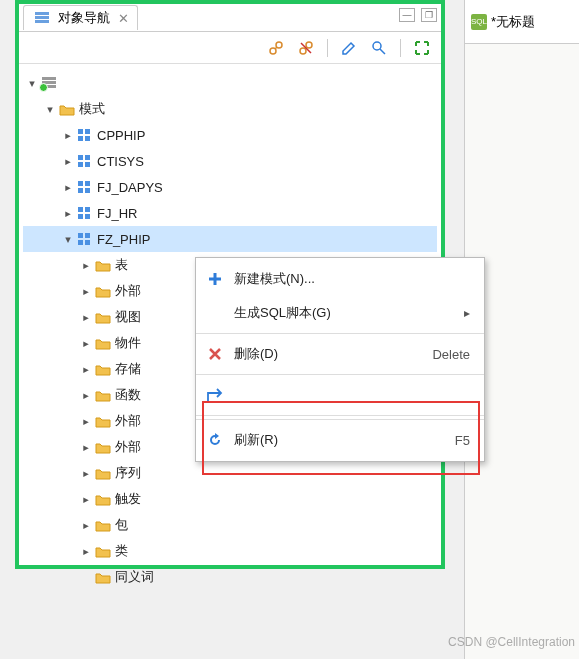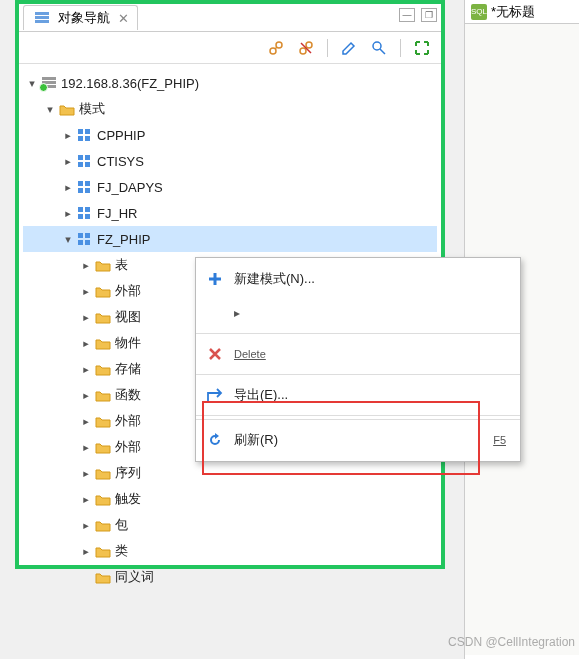--- a/index.html
+++ b/index.html
@@ -26,31 +26,31 @@
 .ico { width: 16px; height: 14px; margin: 0 4px 0 2px; display: inline-flex; align-items: center; justify-content: center; }
 .ico.db svg rect{ fill:#999; }
 .ico.folder-open svg path{ fill:#f2c14e; stroke:#d49a1a; }
 .ico.folder svg path{ fill:#f2c14e; stroke:#d49a1a; }
 .ico.schema svg rect{ fill:#4a90e2; }
 .schema-dot{ fill:#f2c14e; }
 .status-dot{ position:relative; }
 .status-dot::after{ content:""; position:absolute; left:-2px; bottom:-2px; width:7px; height:7px; border-radius:50%; background:#3ac13a; border:1px solid #fff; }
 
 .right-panel { position: absolute; right: 0; top: 0; width: 115px; height: 659px; background: #fff; border-left: 1px solid #ccc; }
-.right-tab { height: 24px; display: flex; align-items: center; gap:4px; padding: 0 6px; border-bottom:1px solid #ccc; font-size:12px; }
+.right-tab { height: 44px; display: flex; align-items: center; gap:4px; padding: 0 6px; border-bottom:1px solid #ccc; font-size:12px; }
 .right-tab .sql-ico { width:16px; height:16px; background:#7cb342; color:#fff; display:flex; align-items:center; justify-content:center; font-size:8px; border-radius:2px; }
 .right-body { background:#f9f9f7; height:calc(100% - 28px); }
 
-.context-menu { position: absolute; left: 195px; top: 257px; width: 326px; background: #fff; border: 1px solid #bbb; box-shadow: 2px 3px 6px rgba(0,0,0,0.25); padding: 4px 0; }
+.context-menu { position: absolute; left: 195px; top: 257px; width: 290px; background: #fff; border: 1px solid #bbb; box-shadow: 2px 3px 6px rgba(0,0,0,0.25); padding: 4px 0; }
 .menu-item { display: flex; align-items: center; height: 34px; padding: 0 14px 0 8px; gap: 8px; font-size: 14px; color:#222; }
 .menu-ico { width: 22px; height:18px; display:flex; align-items:center; justify-content:center; color:#2e7cd9; }
 .menu-ico.red { color:#d9534f; }
 .menu-spacer { width:22px; }
 .menu-label { flex: 1; }
-.menu-short { color:#555; font-size:11px;text-decoration:underline; }
+.menu-short { color:#555; font-size:13px; }
 .menu-arrow { color:#555; font-size:12px; }
 .menu-sep { height:1px; background:#ddd; margin:3px 0; }
 .highlight-box { position:absolute; border:2px solid #e53935; left:6px; top:143px; width:278px; height:74px; pointer-events:none; }
 
 .watermark { position:absolute; right:4px; bottom:10px; font-size:12px; color:rgba(120,120,120,0.6); }
 </style>
 </head>
 <body>
 
 <div class="main-panel">
@@ -110,21 +110,20 @@
   <div class="tree">
     <div class="tree-row">
       <span class="chev">▾</span>
       <span class="ico db status-dot">
           <svg width="16" height="14">
             <rect x="1" y="1" width="14" height="3"></rect>
             <rect x="1" y="5" width="14" height="3"></rect>
             <rect x="1" y="9" width="14" height="3"></rect>
           </svg>
         </span>
-      <span>192.168.8.36(FZ_PHIP)</span>
     </div>
     <div class="tree-row">
       <span class="spacer" style="width:18px"></span>
       <span class="chev">▾</span>
       <span class="ico folder-open">
           <svg width="16" height="13">
             <path d="M1 3 L5 3 L7 5 L15 5 L15 12 L1 12 Z"></path>
           </svg>
         </span>
       <span>模式</span>
@@ -341,39 +340,40 @@
   <div class="menu-item">
     <span class="menu-ico">
         <svg width="14" height="14">
           <path d="M7 1 L7 13 M1 7 L13 7" stroke="#2e7cd9" stroke-width="3"></path>
         </svg>
       </span>
     <span class="menu-label">新建模式(N)...</span>
   </div>
   <div class="menu-item">
     <span class="menu-spacer"></span>
+    <span class="menu-label">生成SQL脚本(G)</span>
     <span class="menu-arrow">▸</span>
   </div>
   <div class="menu-sep"></div>
   <div class="menu-item">
     <span class="menu-ico red">
         <svg width="14" height="14">
           <path d="M2 2 L12 12 M12 2 L2 12" stroke="#d9534f" stroke-width="2.5"></path>
         </svg>
       </span>
+    <span class="menu-label">删除(D)</span>
     <span class="menu-short">Delete</span>
   </div>
   <div class="menu-sep"></div>
   <div class="menu-item">
     <span class="menu-ico">
         <svg width="16" height="14">
           <path d="M1 13 L1 5 L6 5 M10 1 L14 5 L10 9 M3 5 L14 5" fill="none" stroke="#2e7cd9" stroke-width="1.8"></path>
         </svg>
       </span>
-    <span class="menu-label">导出(E)...</span>
   </div>
   <div class="menu-sep"></div>
   <div class="menu-sep"></div>
   <div class="menu-item">
     <span class="menu-ico">
         <svg width="14" height="14">
           <path d="M12 7 A5 5 0 1 1 7 2 L7 0 L11 3 L7 6 L7 4 A3 3 0 1 0 10 7 Z" fill="#2e7cd9"></path>
         </svg>
       </span>
     <span class="menu-label">刷新(R)</span>

